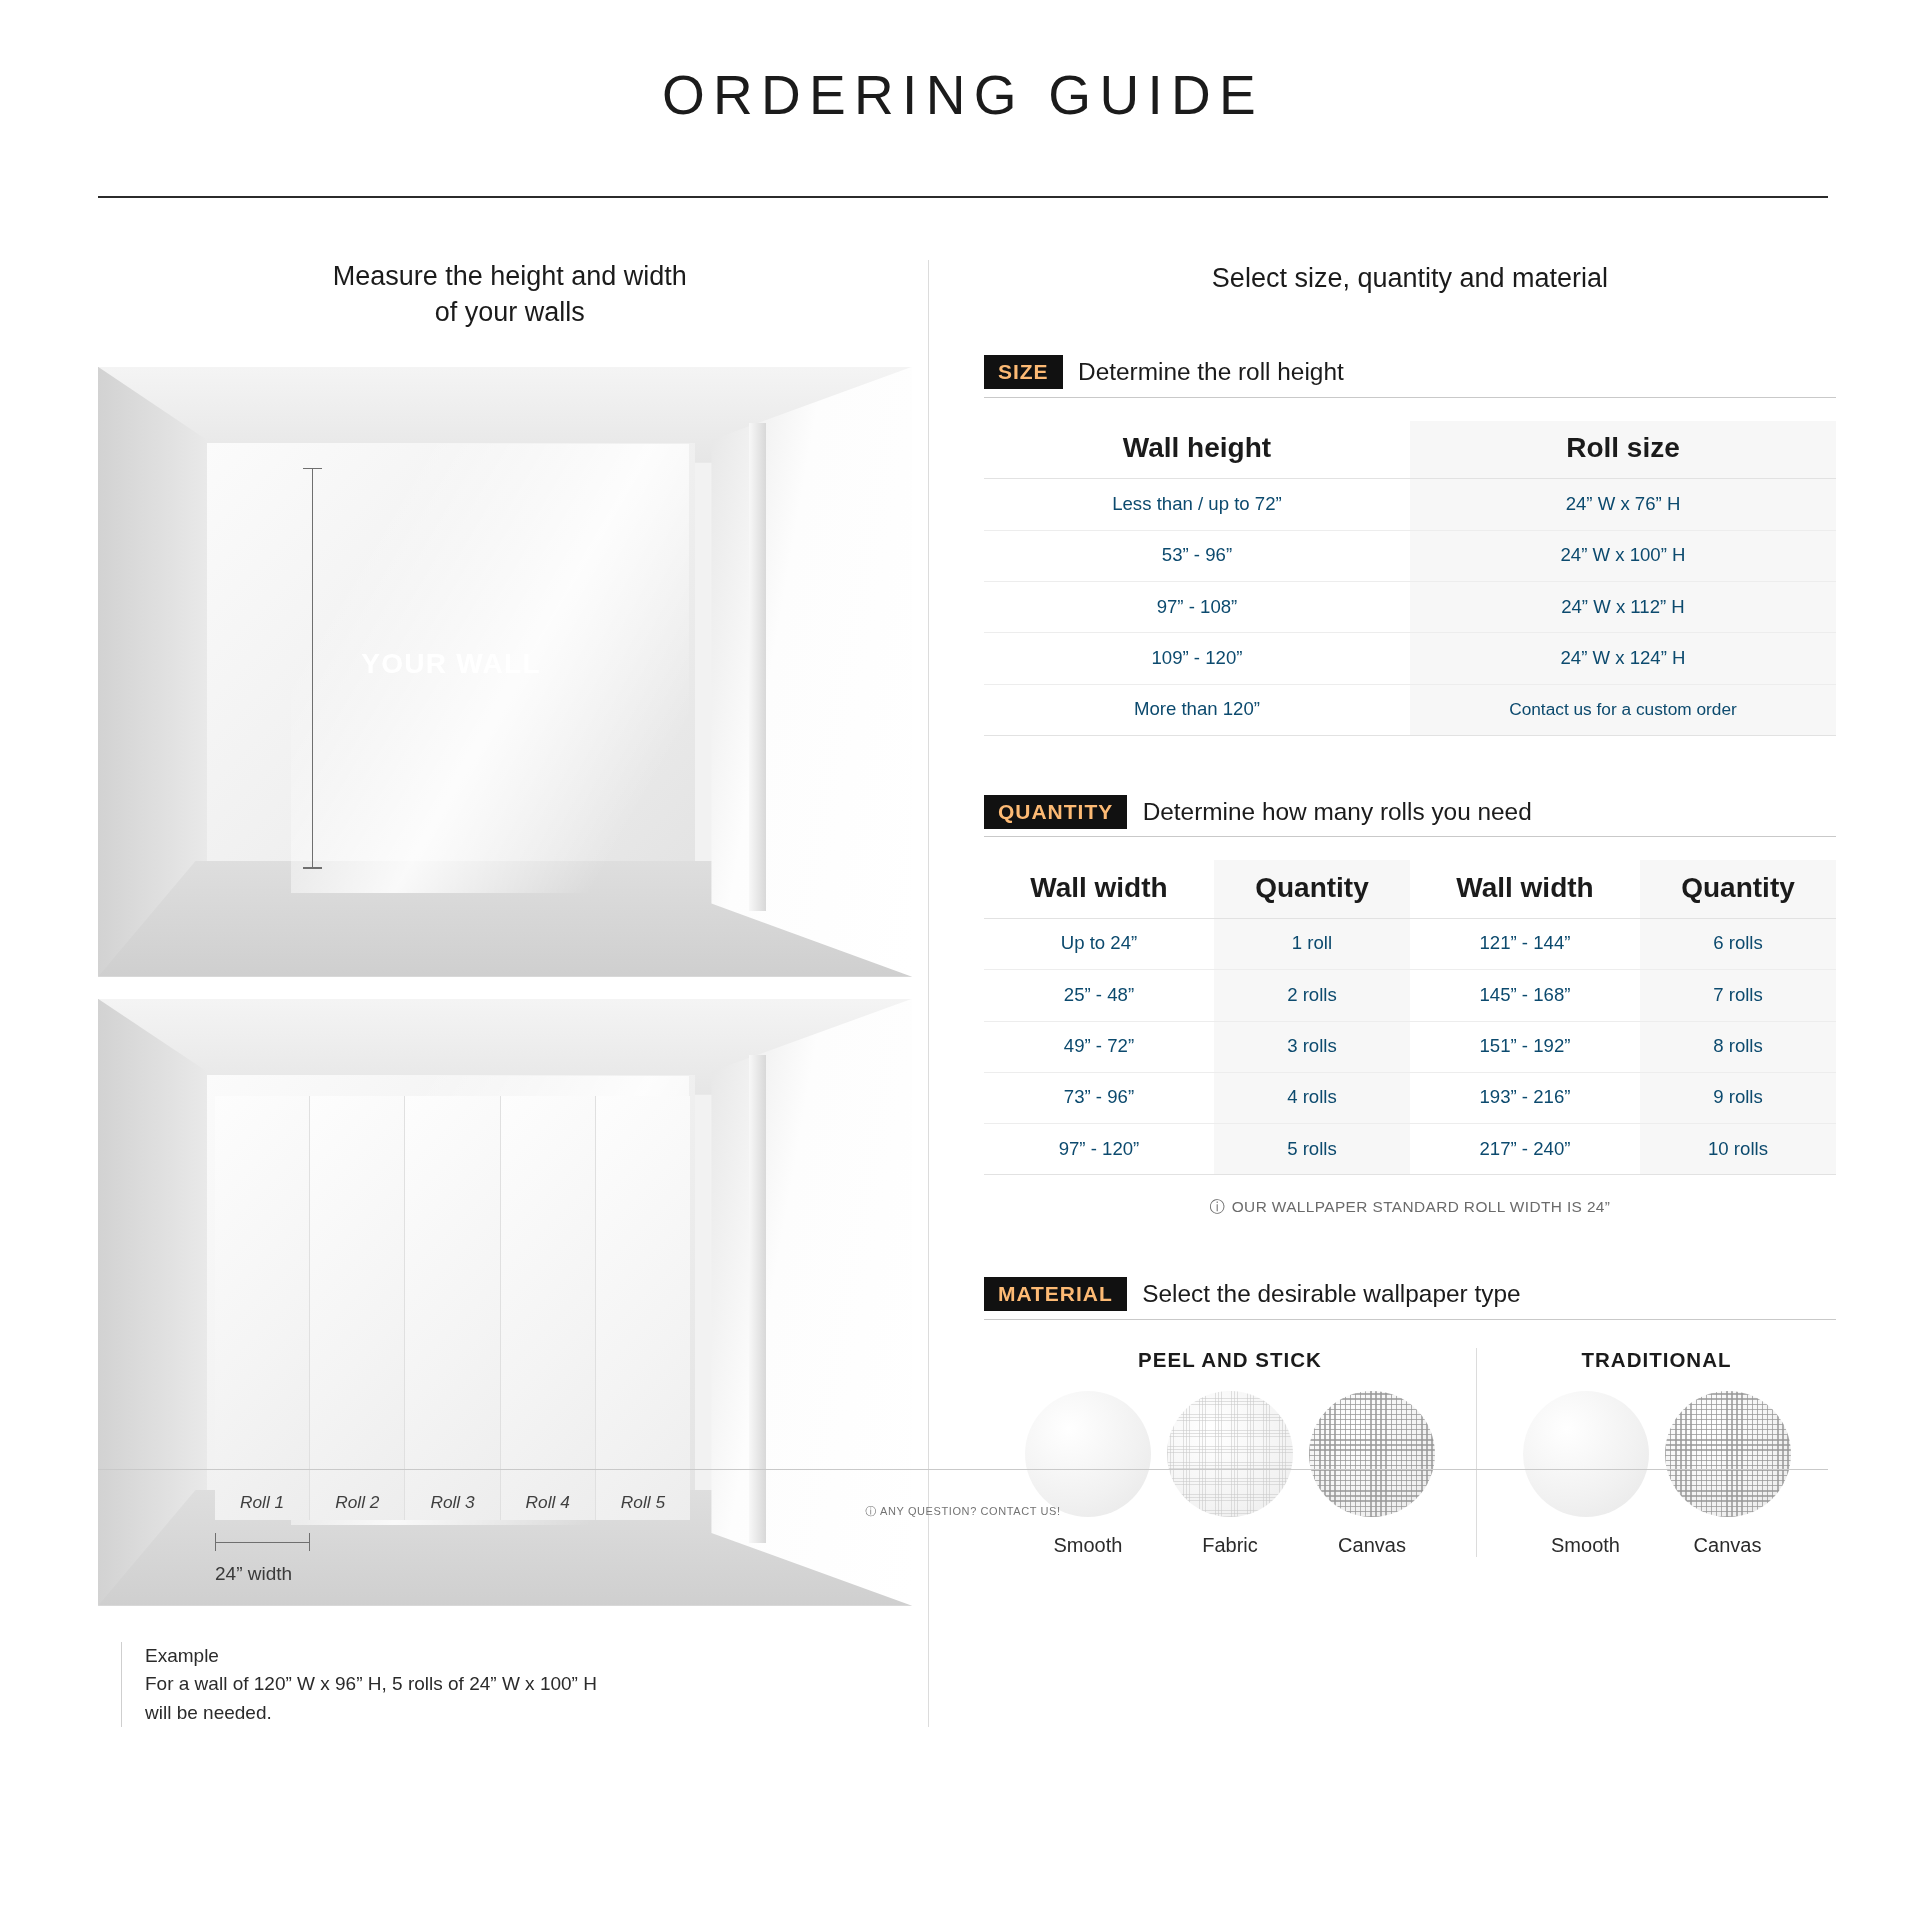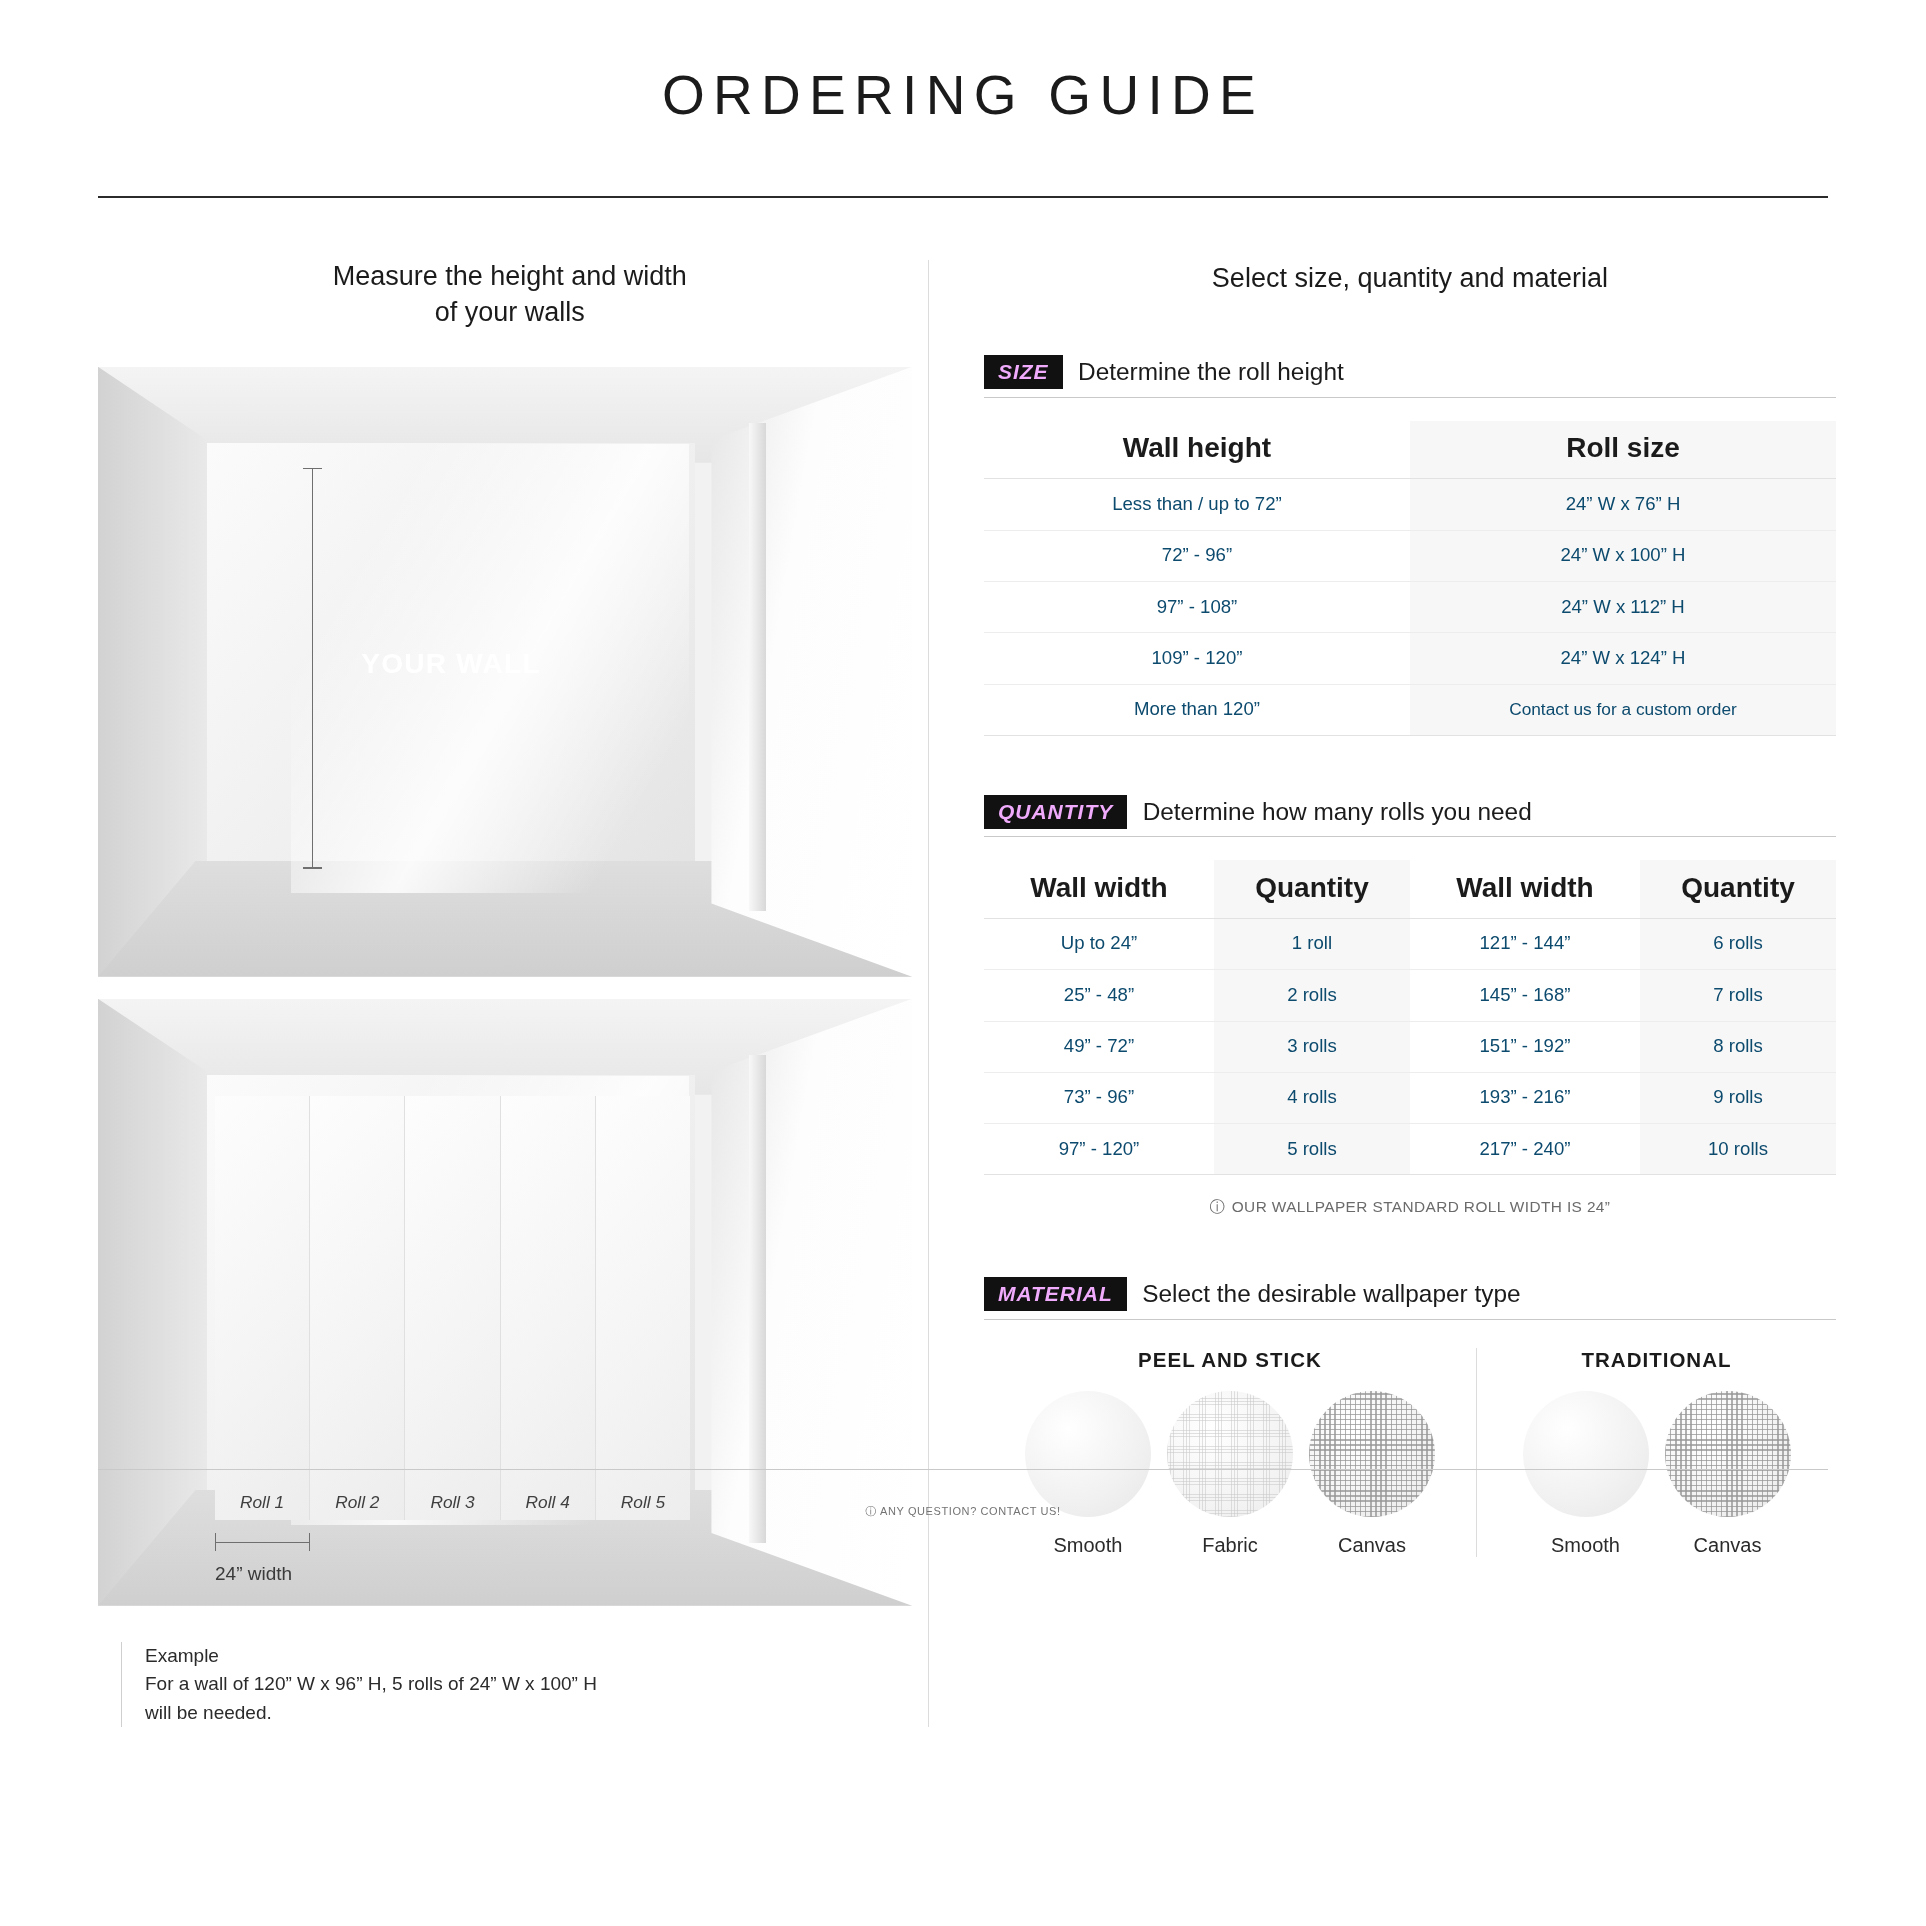--- a/index.html
+++ b/index.html
@@ -160,25 +160,24 @@
   }
 
   
   .section { margin-top: 59px; padding-right: 90px; }
   .section-head {
     display: flex; align-items: center; gap: 15.4px;
     border-bottom: 1.3px solid #c9c9c9;
     padding-bottom: 7.7px;
   }
   .tag {
-    background: #111111; color: #f0abfc;
+    background: #111111; color: #fdba74;
     font-size: 21px; font-weight: 700; letter-spacing: 1px;
     padding: 5.8px 14px 7px 14px;
     line-height: 1;
-    font-style: italic;
   }
   .section-title { font-size: 24.4px; color: #1b1b1b; font-weight: 400; }
 
   table { width: 100%; border-collapse: collapse; margin-top: 23px; }
   th {
     font-size: 28px; font-weight: 700; color: #1b1b1b;
     padding: 11.6px 0 14px 0; text-align: center;
     border-bottom: 0.6px solid #e2e2e2;
   }
   td {
@@ -319,21 +318,21 @@
               <th style="width:50%">Wall height</th>
               <th class="shade" style="width:50%">Roll size</th>
             </tr>
           </thead>
           <tbody>
             <tr>
               <td>Less than / up to 72”</td>
               <td class="shade">24” W x 76” H</td>
             </tr>
             <tr>
-              <td>72” - 96”</td>
+              <td>53” - 96”</td>
               <td class="shade">24” W x 100” H</td>
             </tr>
             <tr>
               <td>97” - 108”</td>
               <td class="shade">24” W x 112” H</td>
             </tr>
             <tr>
               <td>109” - 120”</td>
               <td class="shade">24” W x 124” H</td>
             </tr>

